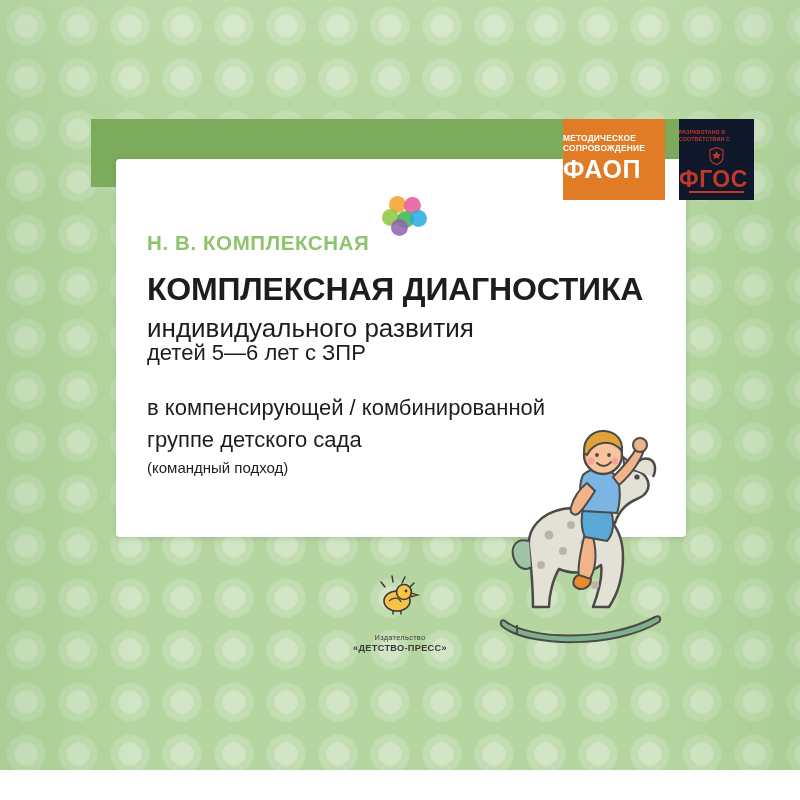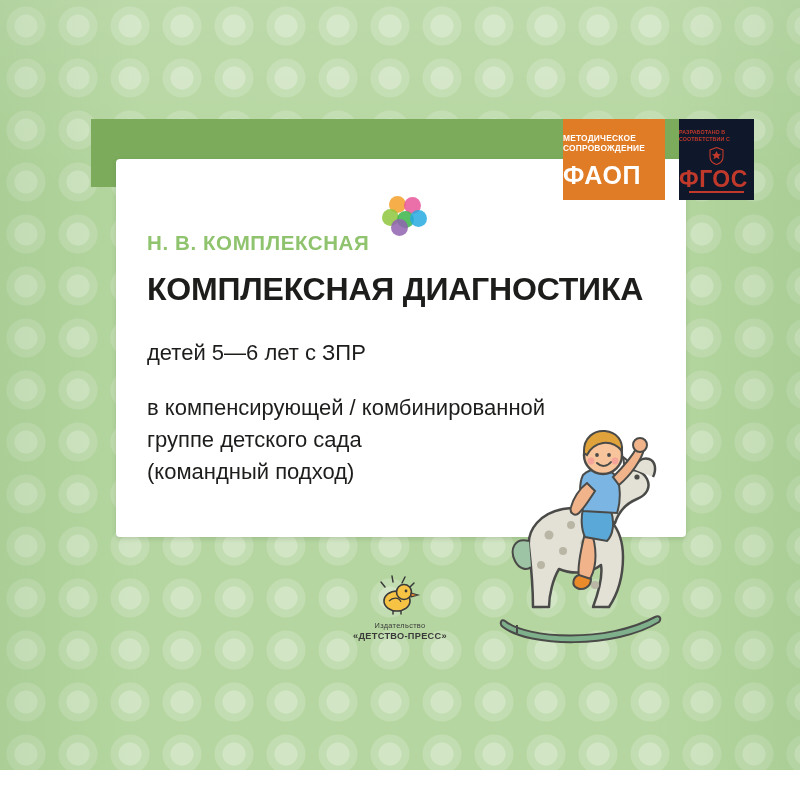--- a/index.html
+++ b/index.html
@@ -152,21 +152,21 @@
     top: 427px;
     font-size: 22px;
     font-weight: 400;
     color: #1d1d1b;
     white-space: nowrap;
   }
   .title-l6 {
     position: absolute;
     left: 147px;
     top: 459px;
-    font-size: 22px;
+    font-size: 15px;
     font-weight: 400;
     color: #1d1d1b;
     white-space: nowrap;
   }
 
   
   .badge-faop {
     position: absolute;
     left: 563px;
     top: 119px;
@@ -180,21 +180,21 @@
     position: absolute;
     left: 0; top: 14px;
     width: 102px;
     font-size: 8.4px;
     line-height: 10px;
     font-weight: 700;
     letter-spacing: 0.2px;
   }
   .badge-faop .big {
     position: absolute;
-    left: 0; top: 42px;
+    left: 0; top: 36px;
     width: 93px;
     font-size: 25px;
     font-weight: 700;
     letter-spacing: 0.5px;
   }
 
   
   .badge-fgos {
     position: absolute;
     left: 679px;
@@ -250,21 +250,21 @@
   .pub-duck {
     position: relative;
     width: 58px;
     height: 40px;
     margin: 0 auto;
   }
   .pub-line1 {
     font-size: 7.4px;
     color: #3a3a3a;
     letter-spacing: 0.3px;
-    margin-top: 2px;
+    margin-top: 14px;
   }
   .pub-line2 {
     font-size: 9.2px;
     color: #3a3a3a;
     font-weight: 700;
     letter-spacing: 0.3px;
     margin-top: 1px;
   }
 
   
@@ -294,20 +294,21 @@
       <i class="f2"></i>
       <i class="f3"></i>
     <i class="f4"></i>
       <i class="f5"></i>
       <i class="f6"></i>
   </div>
 
   <div class="author">Н. В. КОМПЛЕКСНАЯ</div>
 
   <div class="title-main">КОМПЛЕКСНАЯ ДИАГНОСТИКА</div>
+  <div class="title-l2">индивидуального развития</div>
   <div class="title-l3">детей 5—6 лет с ЗПР</div>
   <div class="title-l4">в компенсирующей / комбинированной</div>
   <div class="title-l5">группе детского сада</div>
   <div class="title-l6">(командный подход)</div>
 
   <div class="badge-faop">
     <div class="small1">МЕТОДИЧЕСКОЕ СОПРОВОЖДЕНИЕ</div>
     <div class="big">ФАОП</div>
   </div>
 

